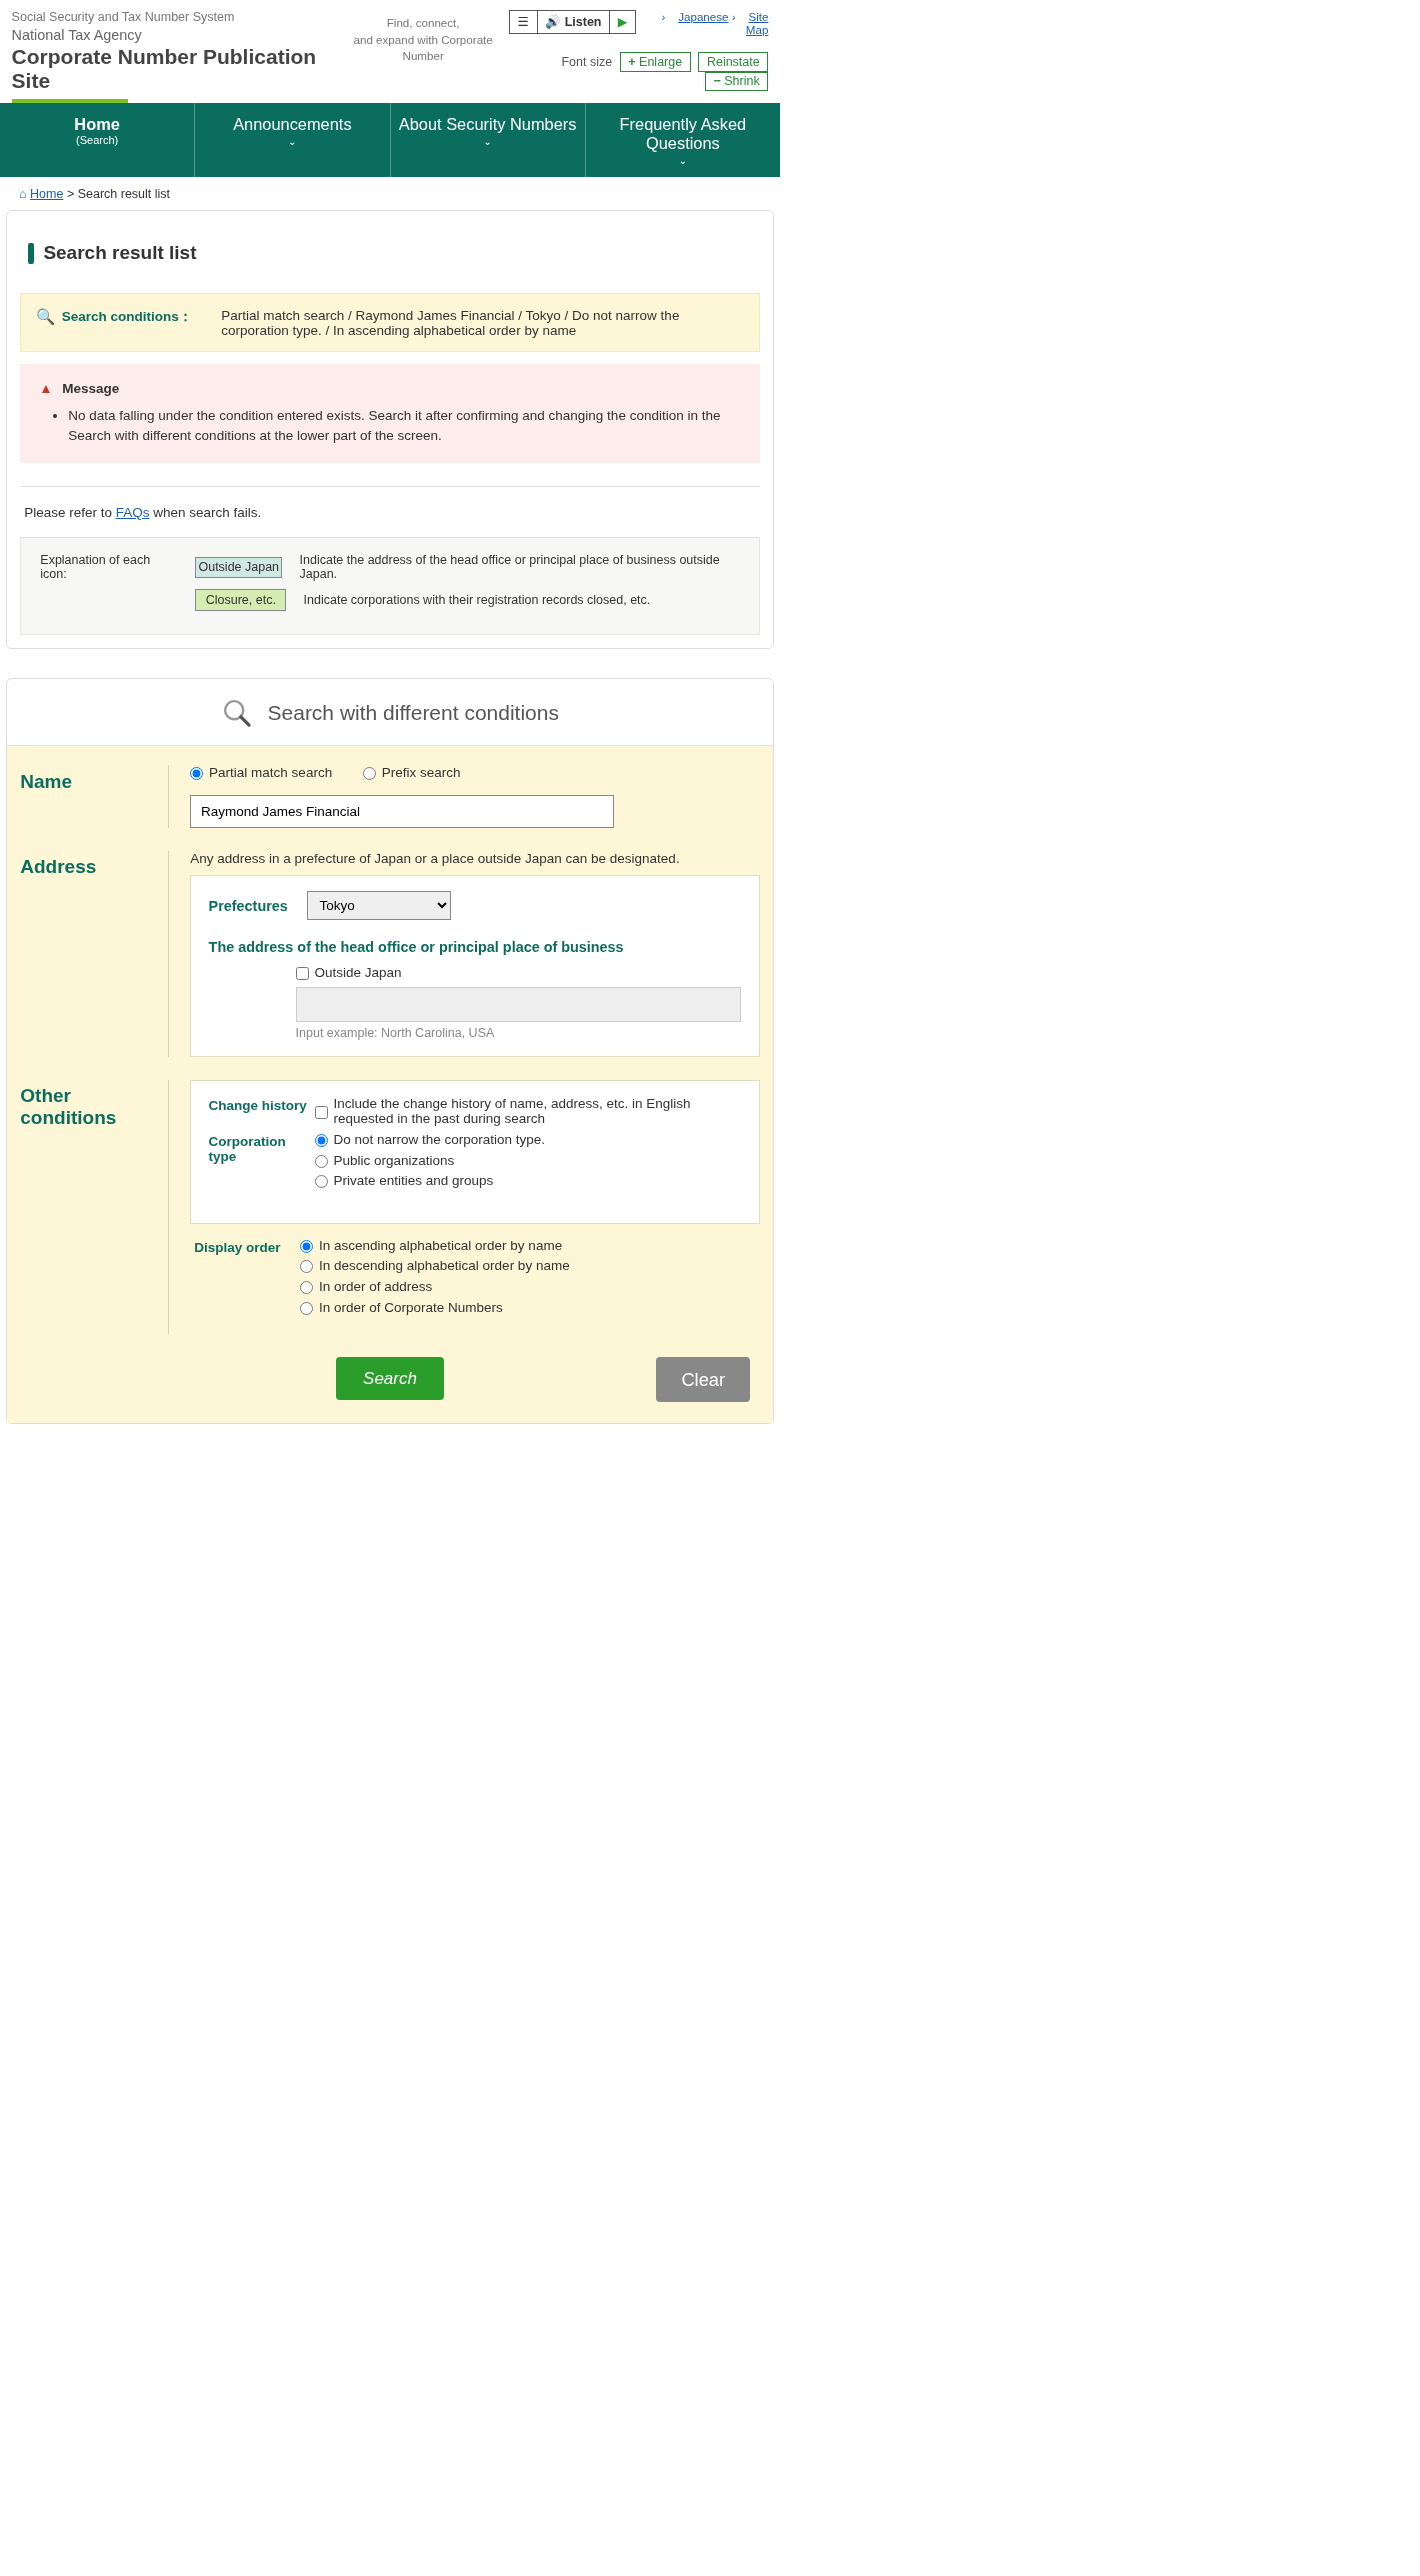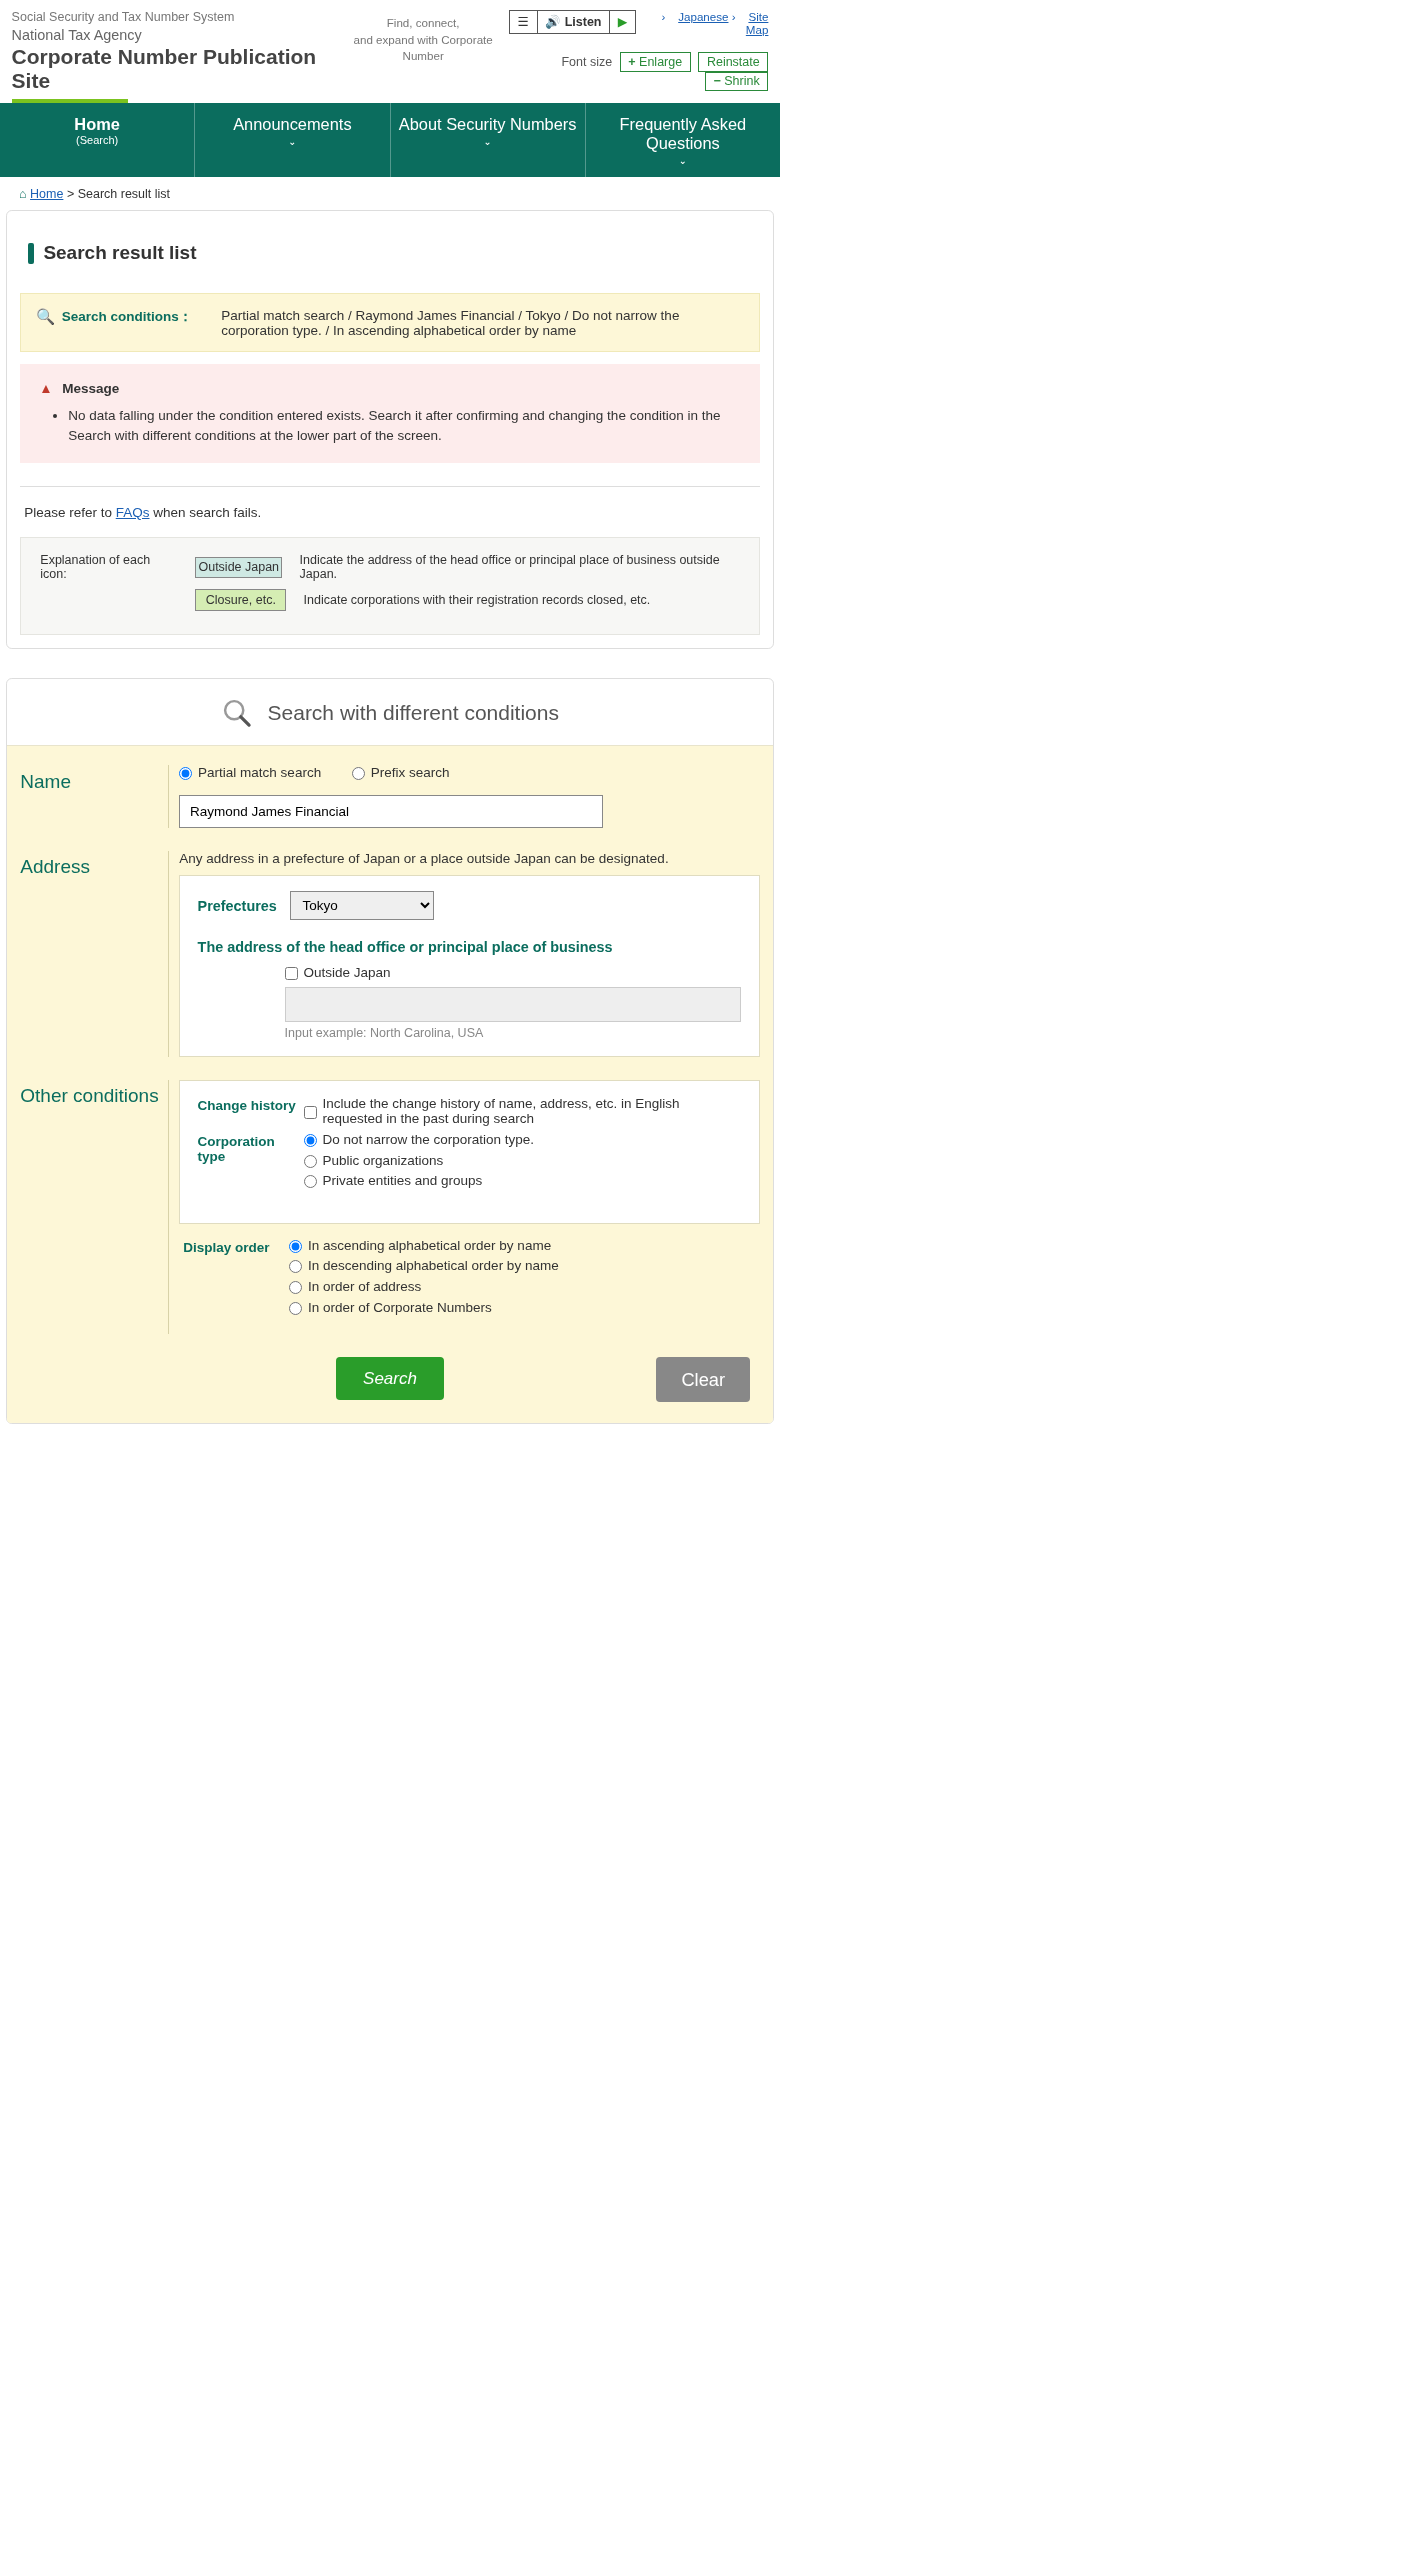--- a/index.html
+++ b/index.html
@@ -47,21 +47,21 @@
 .icon-expl-rows { flex: 1; }
 .icon-expl-row { display: flex; align-items: center; gap: 17.3px; margin-bottom: 7.7px; }
 .tag { display: inline-block; width: 91px; text-align: center; padding: 2.9px 0; font-size: 12.5px; border: 1px solid #888; }
 .tag-oj { background: #cfe9e3; }
 .tag-cl { background: #d5edb3; }
 .panel2 { border: 1.9px solid #ddd; border-radius: 5.8px; margin: 0 5.8px 19px; }
 .panel2-head { text-align: center; padding: 17.3px 0 15.4px; border-bottom: 1px solid #e8e4cc; display:flex; align-items:center; justify-content:center; gap:13.5px; }
 .panel2-head-title { font-size: 21px; color: #555; }
 .panel2-body { background: #fdf7d7; padding: 19px 13.5px 23px; border-radius: 0 0 3.9px 3.9px; }
 .form-row { display: flex; margin-bottom: 23px; }
-.form-label { width: 149px; color: #0b6d5e; font-size: 19px; font-weight: normal; padding-top: 5.8px; border-right: 1px solid #d8d2a8; margin-right: 10px; }
+.form-label { width: 149px; color: #0b6d5e; font-size: 19px; font-weight: bold; padding-top: 5.8px; border-right: 1px solid #d8d2a8; margin-right: 21px; }
 .form-content { flex: 1; }
 .radio-row { margin-bottom: 15px; font-size: 13.5px; }
 .radio-row label { margin-right: 27px; }
 .text-input { width: 424px; padding: 7.7px 9.6px; border: 1px solid #888; font-size: 13.5px; }
 .note { font-size: 13.5px; margin-bottom: 9.6px; }
 .whitebox { background: #fff; border: 1px solid #e0dcc0; padding: 15.4px 17.3px; }
 .sub-label { color: #0b6d5e; font-weight: bold; font-size: 14.4px; margin-bottom: 9.6px; }
 .select { padding: 4.8px 7.7px; border: 1px solid #888; font-size: 13.5px; width: 144px; }
 .sub-label2 { color: #0b6d5e; font-weight: bold; font-size: 14.4px; margin: 19px 0 9.6px; }
 .disabled-input { width: 100%; padding: 7.7px; background: #eee; border: 1px solid #ccc; height: 35px; }
@@ -203,21 +203,21 @@
         </div>
         <input type="text" class="text-input" value="Raymond James Financial" style="">
       </div>
     </div>
 
     <div class="form-row">
       <div class="form-label">Address</div>
       <div class="form-content">
         <div class="note">Any address in a prefecture of Japan or a place outside Japan can be designated.</div>
         <div class="whitebox">
-          <div style="display:flex; align-items:center; gap:13px;">
+          <div style="display:flex; align-items:center; gap:19px;">
             <span class="sub-label" style="margin-bottom:0;">Prefectures</span>
             <select class="select">
               <option>Tokyo</option>
             </select>
           </div>
           <div class="sub-label2">The address of the head office or principal place of business</div>
           <div style="padding-left:87px;">
             <label style="font-size:13.5px;"><input type="checkbox" style=""><span>Outside Japan</span></label>
             <div class="disabled-input" style="margin-top:7.7px;"></div>
             <div class="input-example">Input example: North Carolina, USA</div>

